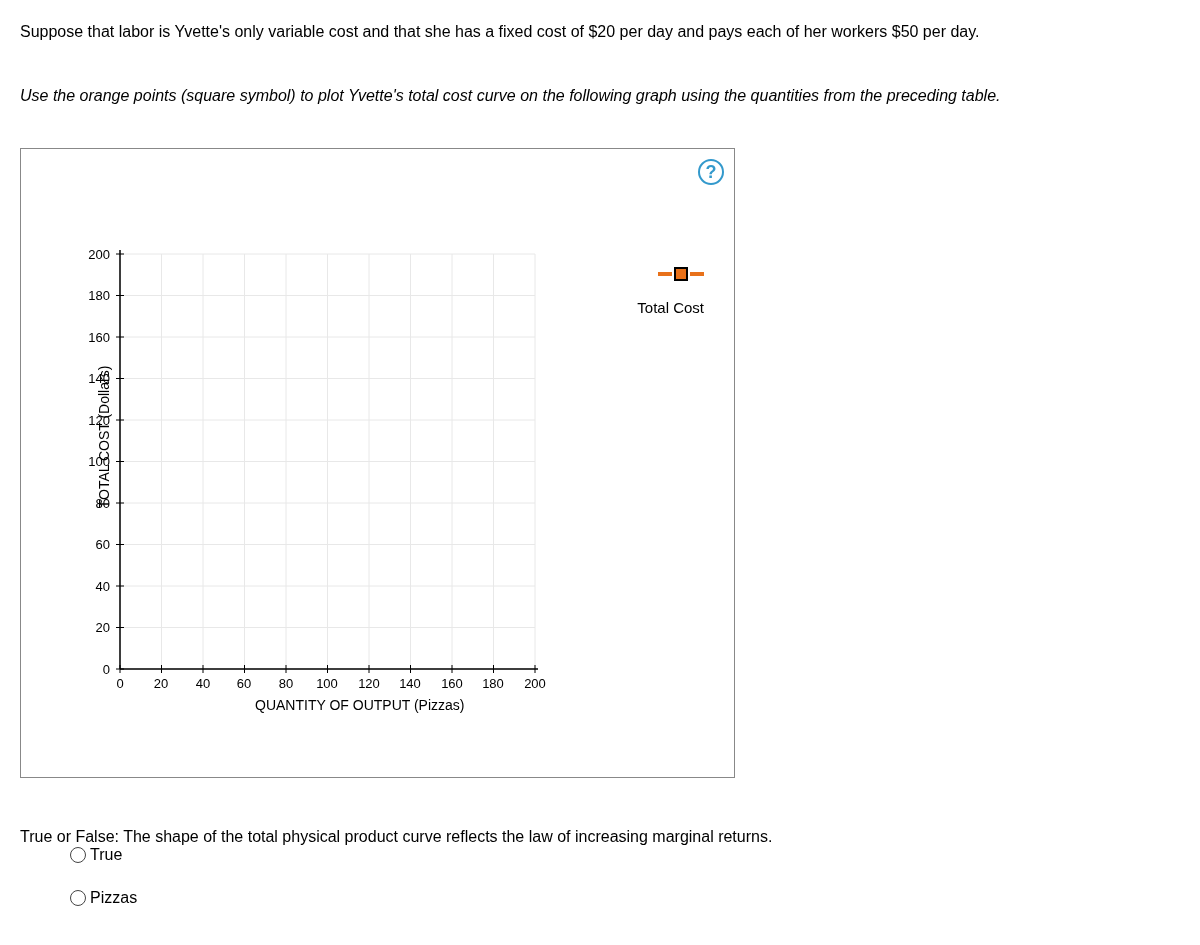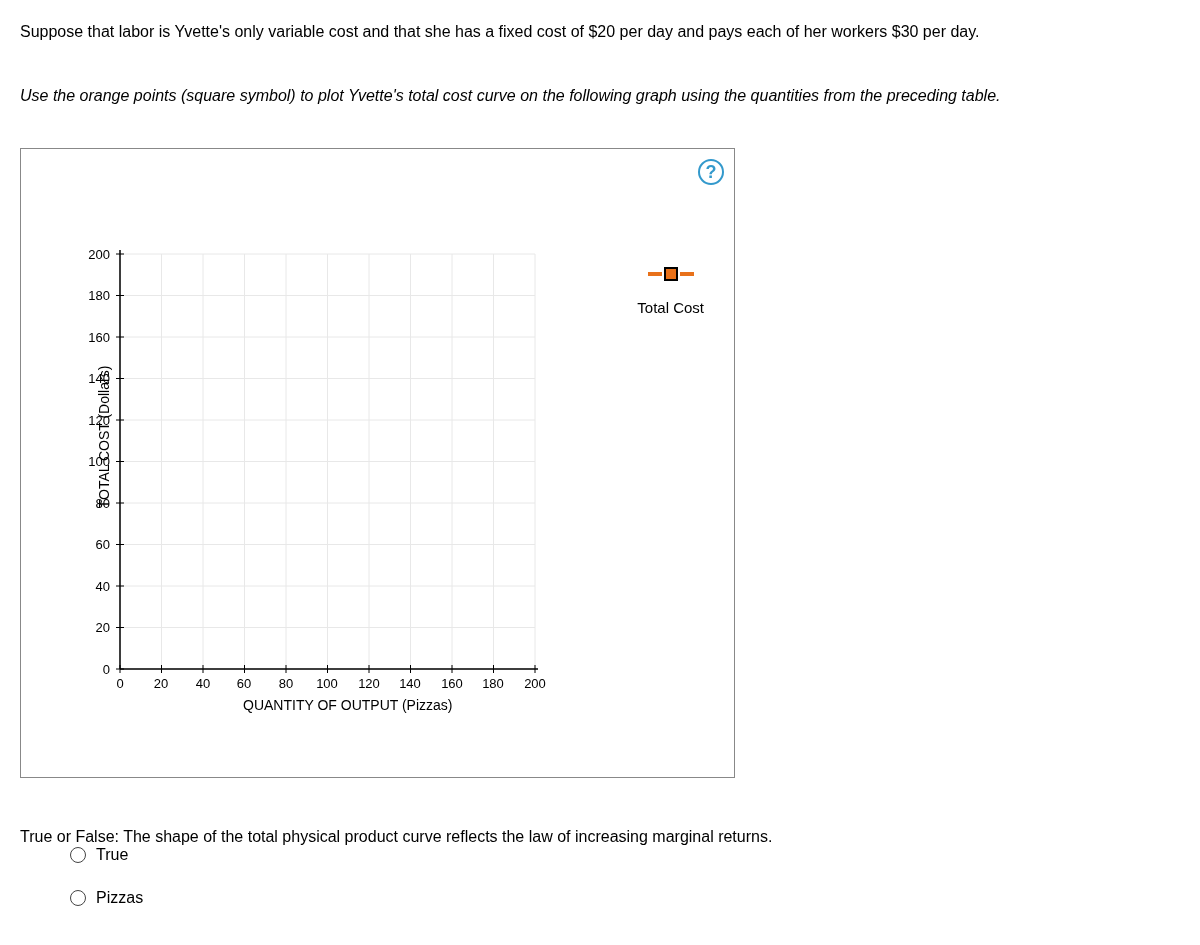--- a/index.html
+++ b/index.html
@@ -62,21 +62,21 @@
       position: absolute;
       left: 12px;
       top: 280px;
       transform: rotate(-90deg);
       transform-origin: center;
       font-size: 14px;
       white-space: nowrap;
     }
     .x-axis-label {
       position: absolute;
-      left: 222px;
+      left: 234px;
       top: 548px;
       font-size: 14px;
     }
     .y-tick-label {
       position: absolute;
       font-size: 13px;
       text-align: right;
       width: 30px;
     }
     .x-tick-label {
@@ -84,21 +84,21 @@
       font-size: 13px;
       text-align: center;
       width: 30px;
     }
     .legend {
       position: absolute;
       right: 30px;
       top: 118px;
       display: flex;
       flex-direction: column;
-      align-items: center;
+      align-items: flex-end;
       gap: 18px;
       cursor: pointer;
     }
     .legend-symbol {
       display: flex;
       align-items: center;
     }
     .legend-dash {
       width: 14px;
       height: 4px;
@@ -114,37 +114,37 @@
     .legend-label {
       font-size: 15px;
       color: #000;
     }
     .question-text {
       font-size: 16px;
     }
     .radio-option {
       display: flex;
       align-items: center;
-      gap: 10px;
+      gap: 4px;
       margin-left: 50px;
       margin-bottom: 25px;
       font-size: 16px;
     }
     .radio-circle {
       width: 16px;
       height: 16px;
       border: 1.5px solid #444;
       border-radius: 50%;
       cursor: pointer;
     }
   </style>
 </head>
 <body>
 
-<p class="paragraph">Suppose that labor is Yvette's only variable cost and that she has a fixed cost of $20 per day and pays each of her workers $30 per day.</p>
+<p class="paragraph">Suppose that labor is Yvette's only variable cost and that she has a fixed cost of $20 per day and pays each of her workers $50 per day.</p>
 
 <p class="paragraph italic">Use the orange points (square symbol) to plot Yvette's total cost curve on the following graph using the quantities from the preceding table.</p>
 
 <div class="graph-container">
   <div class="help-button">?</div>
 
   <div class="plot-region">
     <svg class="chart-svg" width="490" height="480">
 
       <g stroke="#e8e8e8" stroke-width="1">

